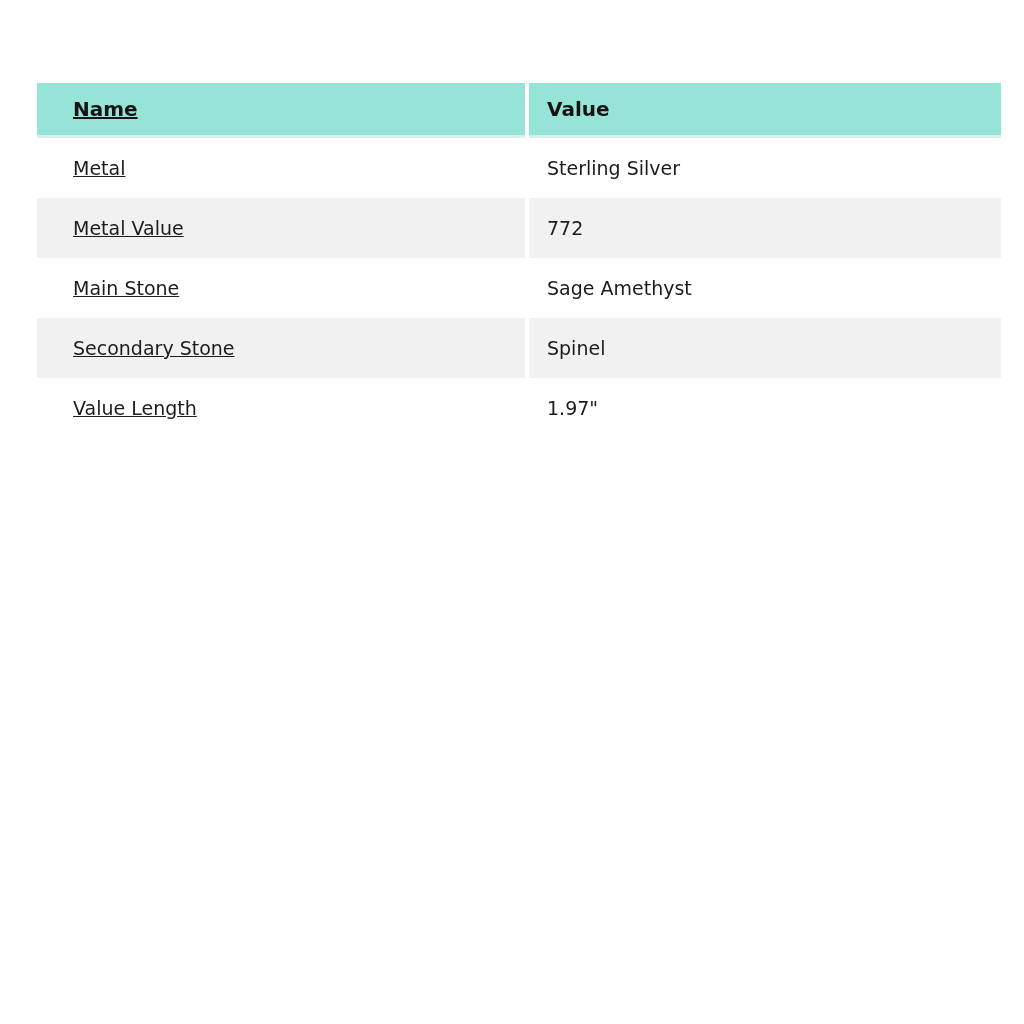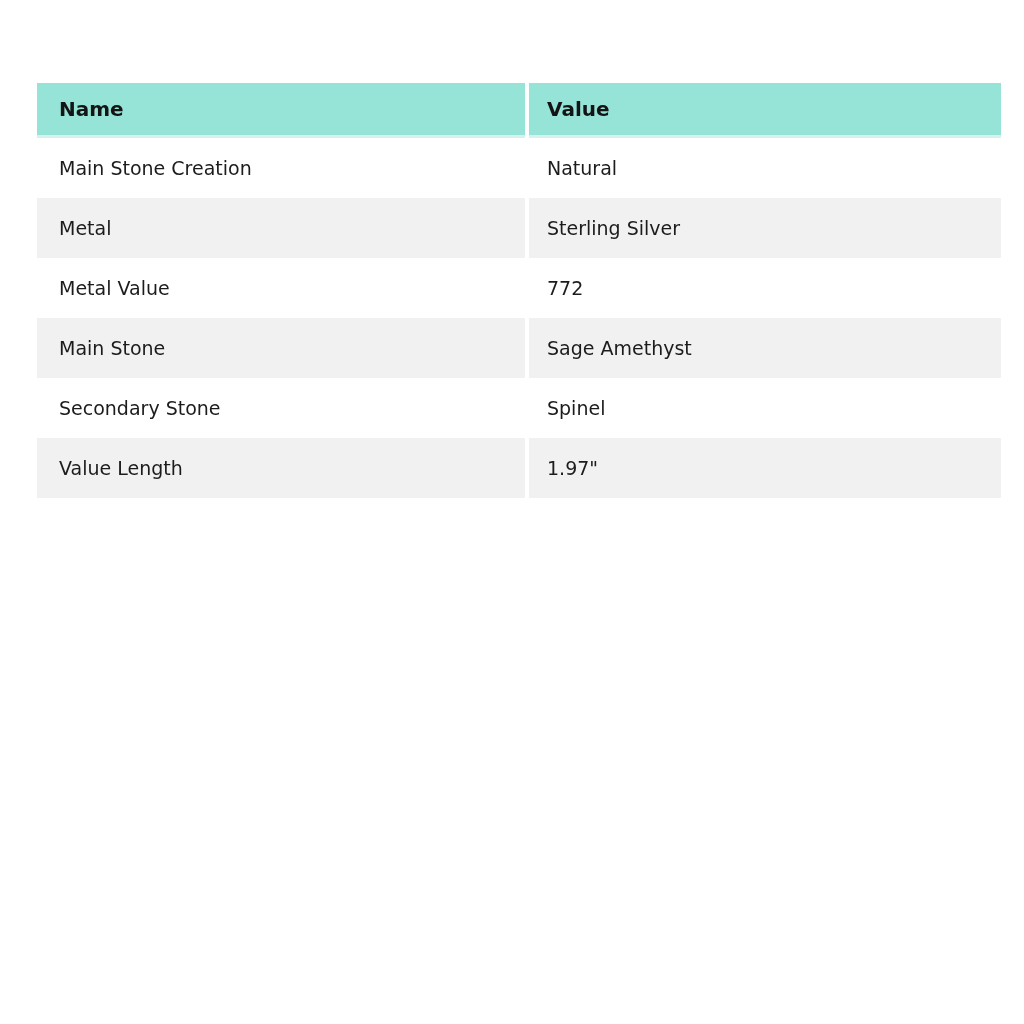--- a/index.html
+++ b/index.html
@@ -37,22 +37,23 @@
     height: 58px;
     font-size: 19px;
     font-weight: 400;
     color: #1c1c1c;
     text-align: left;
     vertical-align: middle;
     background: #ffffff;
   }
   .spec-table th:first-child,
   .spec-table td:first-child {
-    padding-left: 22px;
+    padding-left: 36px;
     border-right: 4px solid #ffffff;
+    text-decoration: underline;
   }
   .spec-table th:last-child,
   .spec-table td:last-child {
     padding-left: 18px;
     margin-top: 23px;
   }
   .spec-table tbody tr:nth-child(even) td {
     background: #f1f1f1;
   }
 </style>
@@ -66,24 +67,20 @@
       <col class="col-value">
     </colgroup>
     <thead>
       <tr>
         <th>Name</th>
         <th>Value</th>
       </tr>
     </thead>
     <tbody>
       <tr>
-        <td>Main Stone Creation</td>
-        <td>Natural</td>
-      </tr>
-      <tr>
         <td>Metal</td>
         <td>Sterling Silver</td>
       </tr>
       <tr>
         <td>Metal Value</td>
         <td>772</td>
       </tr>
       <tr>
         <td>Main Stone</td>
         <td>Sage Amethyst</td>

